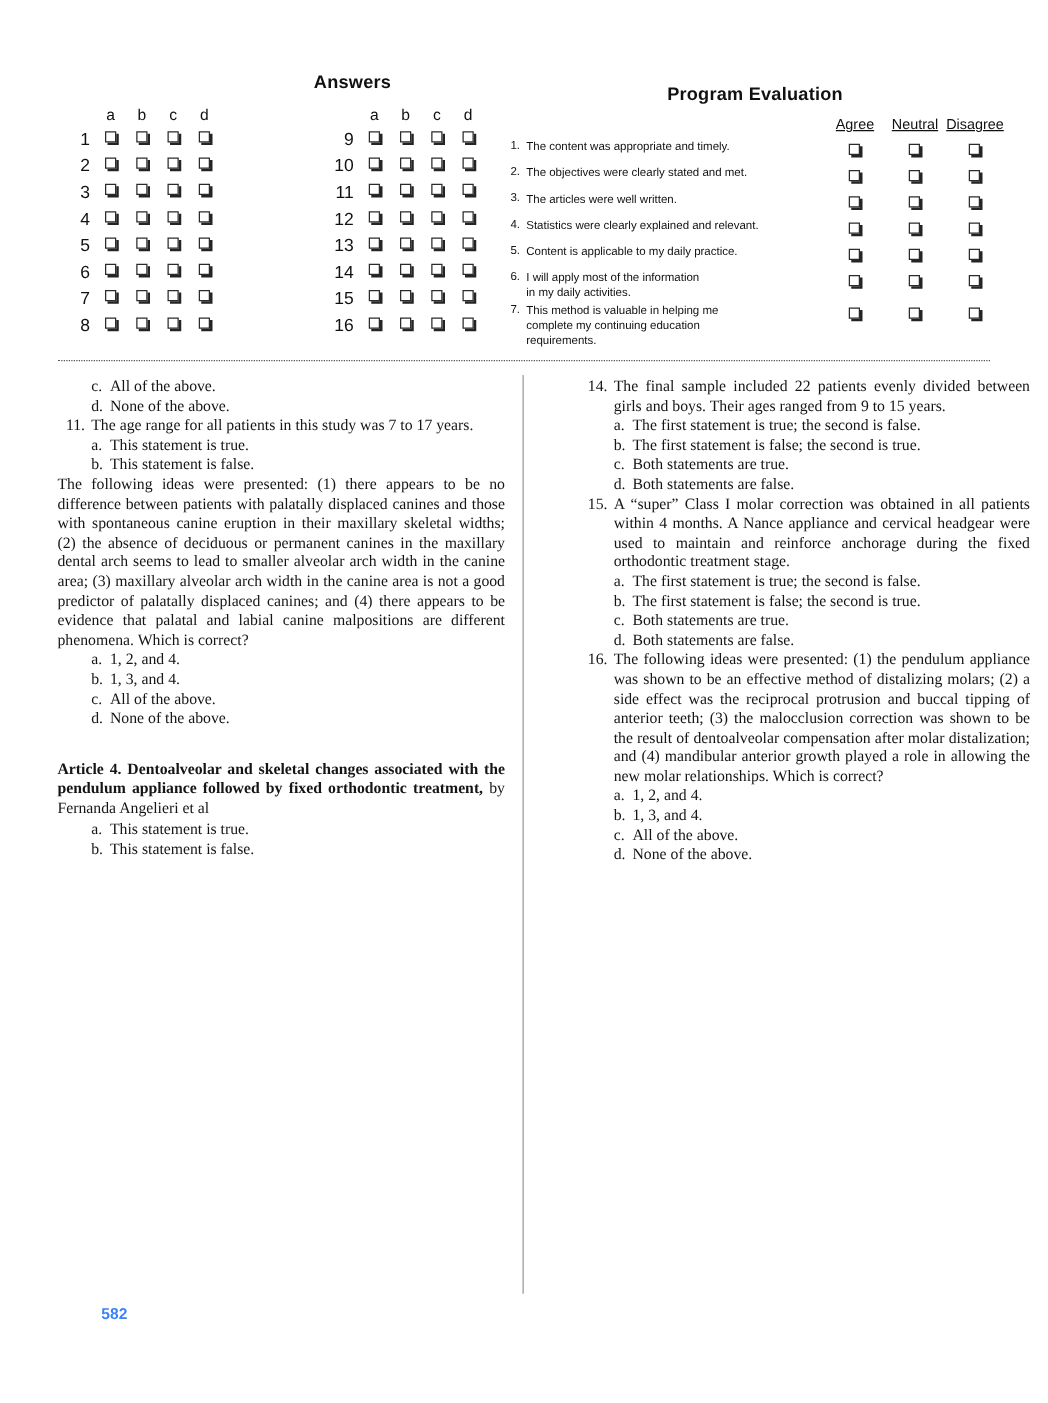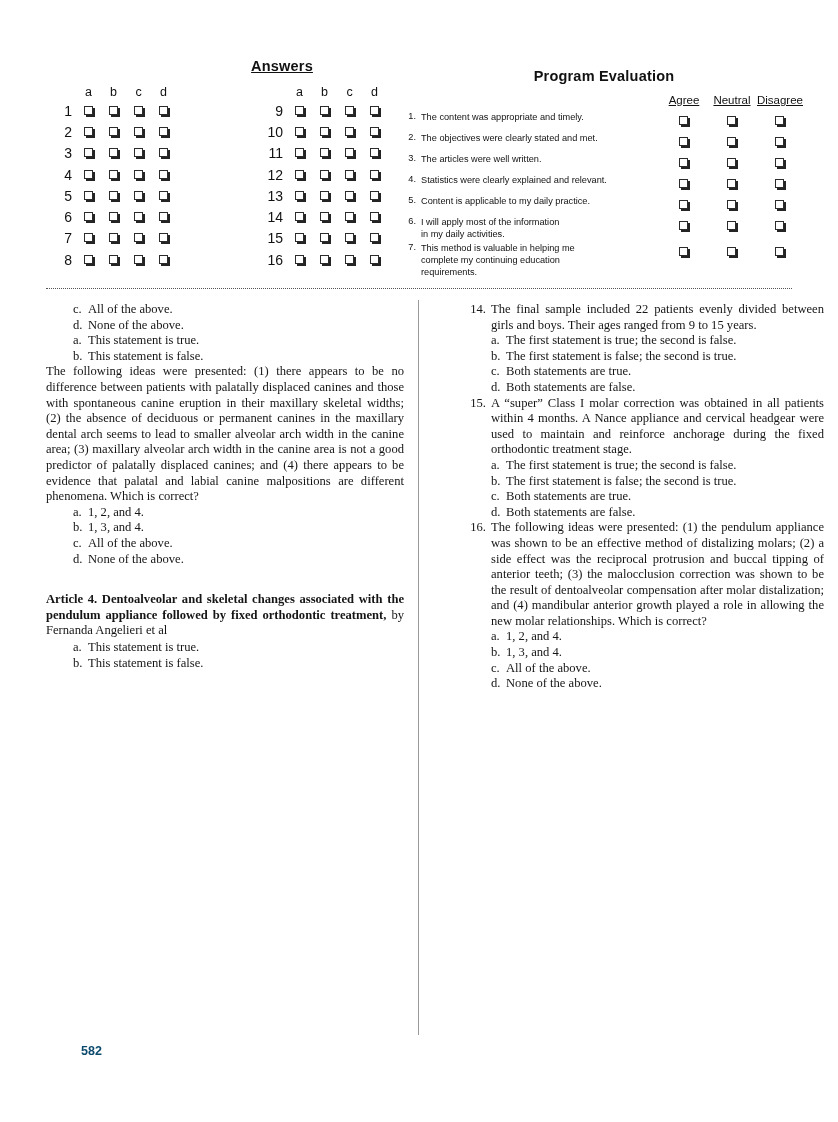--- a/index.html
+++ b/index.html
@@ -24,21 +24,21 @@
     width: 350px;
   }
   .section-title {
     font-family: "Liberation Sans", sans-serif;
     font-weight: bold;
     font-size: 14.5px;
     text-align: center;
     color: #111;
     letter-spacing: 0.2px;
   }
-  #answers-title { margin-left: 122px; text-decoration: underline; }
+  #answers-title { margin-left: 122px; }
 
   .answer-tables {
     display: flex;
     margin-top: 10px;
   }
   .answer-block { position: relative; }
   .answer-block.second { margin-left: 81px; }
 
   table.ansgrid {
     border-collapse: collapse;
@@ -212,21 +212,21 @@
   .article-head .notbold { font-weight: normal; }
 
   
   #page-number {
     position: absolute;
     left: 81px;
     top: 1044px;
     font-family: "Liberation Sans", sans-serif;
     font-weight: bold;
     font-size: 12.5px;
-    color: #0c4a6e;
+    color: #3b82f6;
   }
 </style>
 </head>
 <body>
 
 <div id="answers-section">
   <div class="section-title" id="answers-title">Answers</div>
 
   <div class="answer-tables">
 
@@ -453,20 +453,24 @@
       <span class="optltr">c.</span>
       <span class="opttext">All of the above.</span>
     </div>
     <div class="opt">
       <span class="optltr">d.</span>
       <span class="opttext">None of the above.</span>
     </div>
   </div>
 
   <div>
+    <div class="q">
+      <span class="qnum">11.</span>
+      <span class="qbody nojust">The age range for all patients in this study was 7 to 17 years.</span>
+    </div>
     <div class="opt">
       <span class="optltr">a.</span>
       <span class="opttext">This statement is true.</span>
     </div>
     <div class="opt">
       <span class="optltr">b.</span>
       <span class="opttext">This statement is false.</span>
     </div>
   </div>
 

